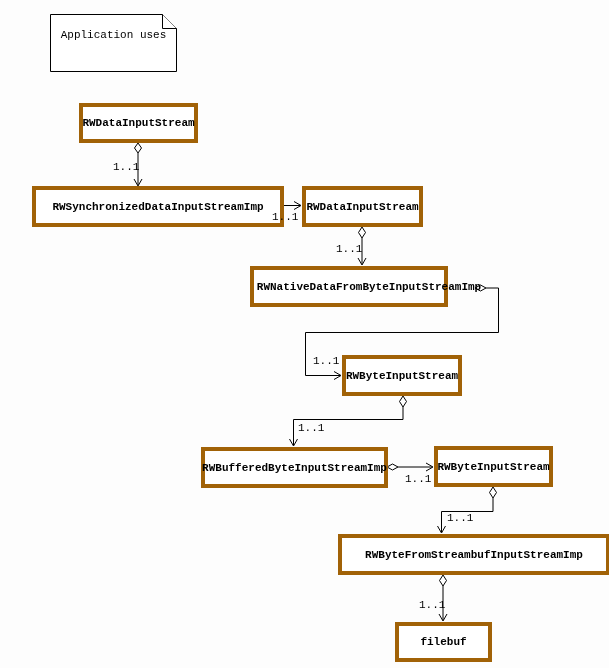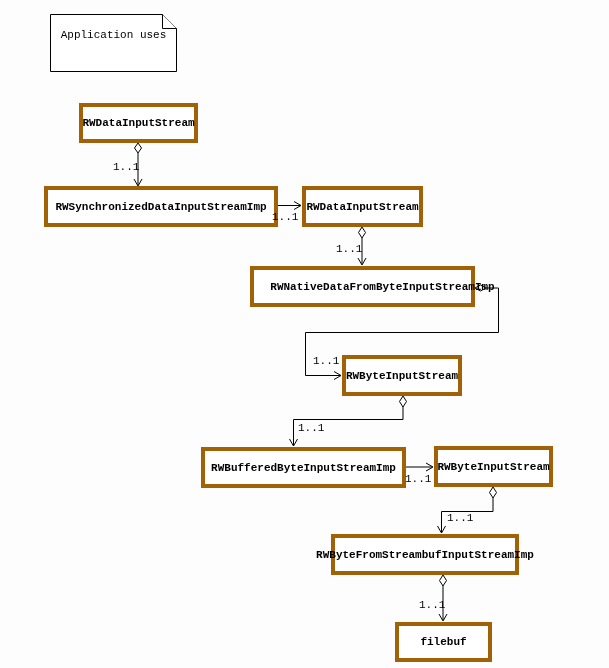--- a/index.html
+++ b/index.html
@@ -110,45 +110,45 @@
   </svg>
 
   <div class="note-text">
     <span>Application uses</span>
   </div>
 
   <div class="node" style="left:79px;  top:103px; width:119px; height:40px;">
     <span>RWDataInputStream</span>
   </div>
 
-  <div class="node" style="left:44px;  top:186px; width:234px; height:41px;">
+  <div class="node" style="left:32px;  top:186px; width:252px; height:41px;">
     <span>RWSynchronizedDataInputStreamImp</span>
   </div>
 
   <div class="node" style="left:302px; top:186px; width:121px; height:41px;">
     <span>RWDataInputStream</span>
   </div>
 
-  <div class="node" style="left:250px; top:266px; width:225px; height:41px;padding-left:40px;">
+  <div class="node" style="left:250px; top:266px; width:198px; height:41px;padding-left:40px;">
     <span>RWNativeDataFromByteInputStreamImp</span>
   </div>
 
   <div class="node" style="left:342px; top:355px; width:120px; height:41px;">
     <span>RWByteInputStream</span>
   </div>
 
-  <div class="node" style="left:201px; top:447px; width:205px; height:41px;">
+  <div class="node" style="left:201px; top:447px; width:187px; height:41px;">
     <span>RWBufferedByteInputStreamImp</span>
   </div>
 
   <div class="node" style="left:434px; top:446px; width:119px; height:41px;">
     <span>RWByteInputStream</span>
   </div>
 
-  <div class="node" style="left:331px; top:534px; width:188px; height:41px;">
+  <div class="node" style="left:338px; top:534px; width:272px; height:41px;">
     <span>RWByteFromStreambufInputStreamImp</span>
   </div>
 
   <div class="node" style="left:395px; top:622px; width:97px; height:40px;text-align:center;">
     <span>filebuf</span>
   </div>
 
   <div class="mult" style="left:113px; top:161px;">1..1</div>
   <div class="mult" style="left:272px; top:211px;">1..1</div>
   <div class="mult" style="left:336px; top:243px;">1..1</div>

